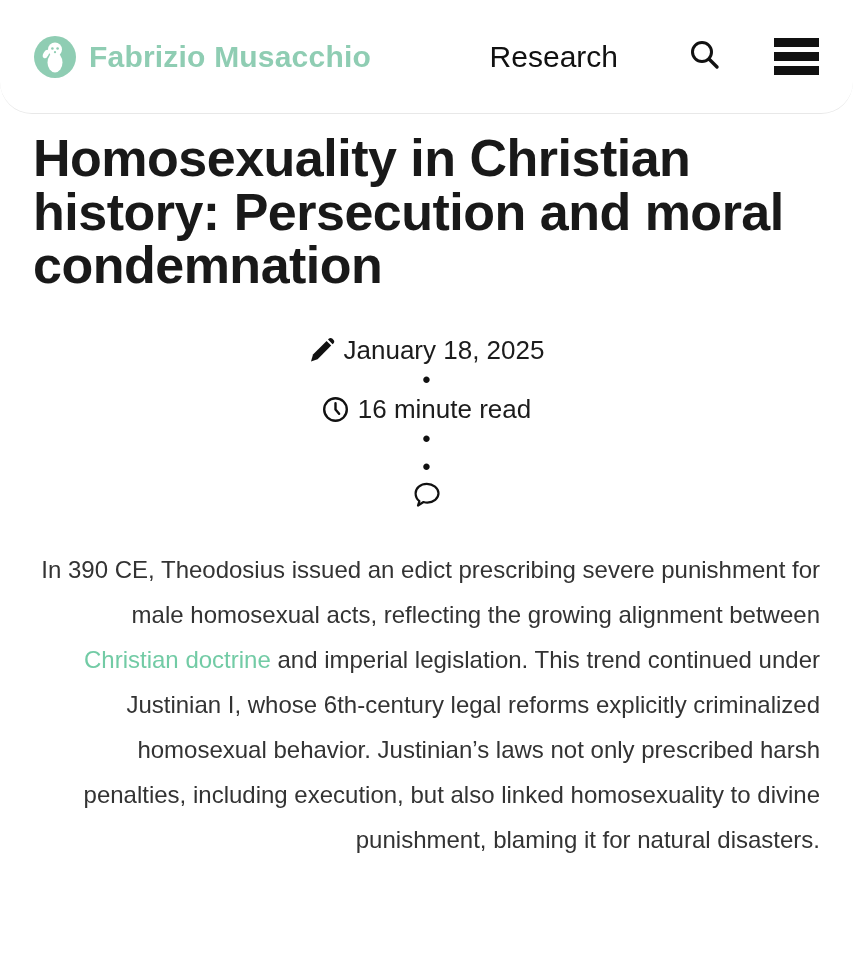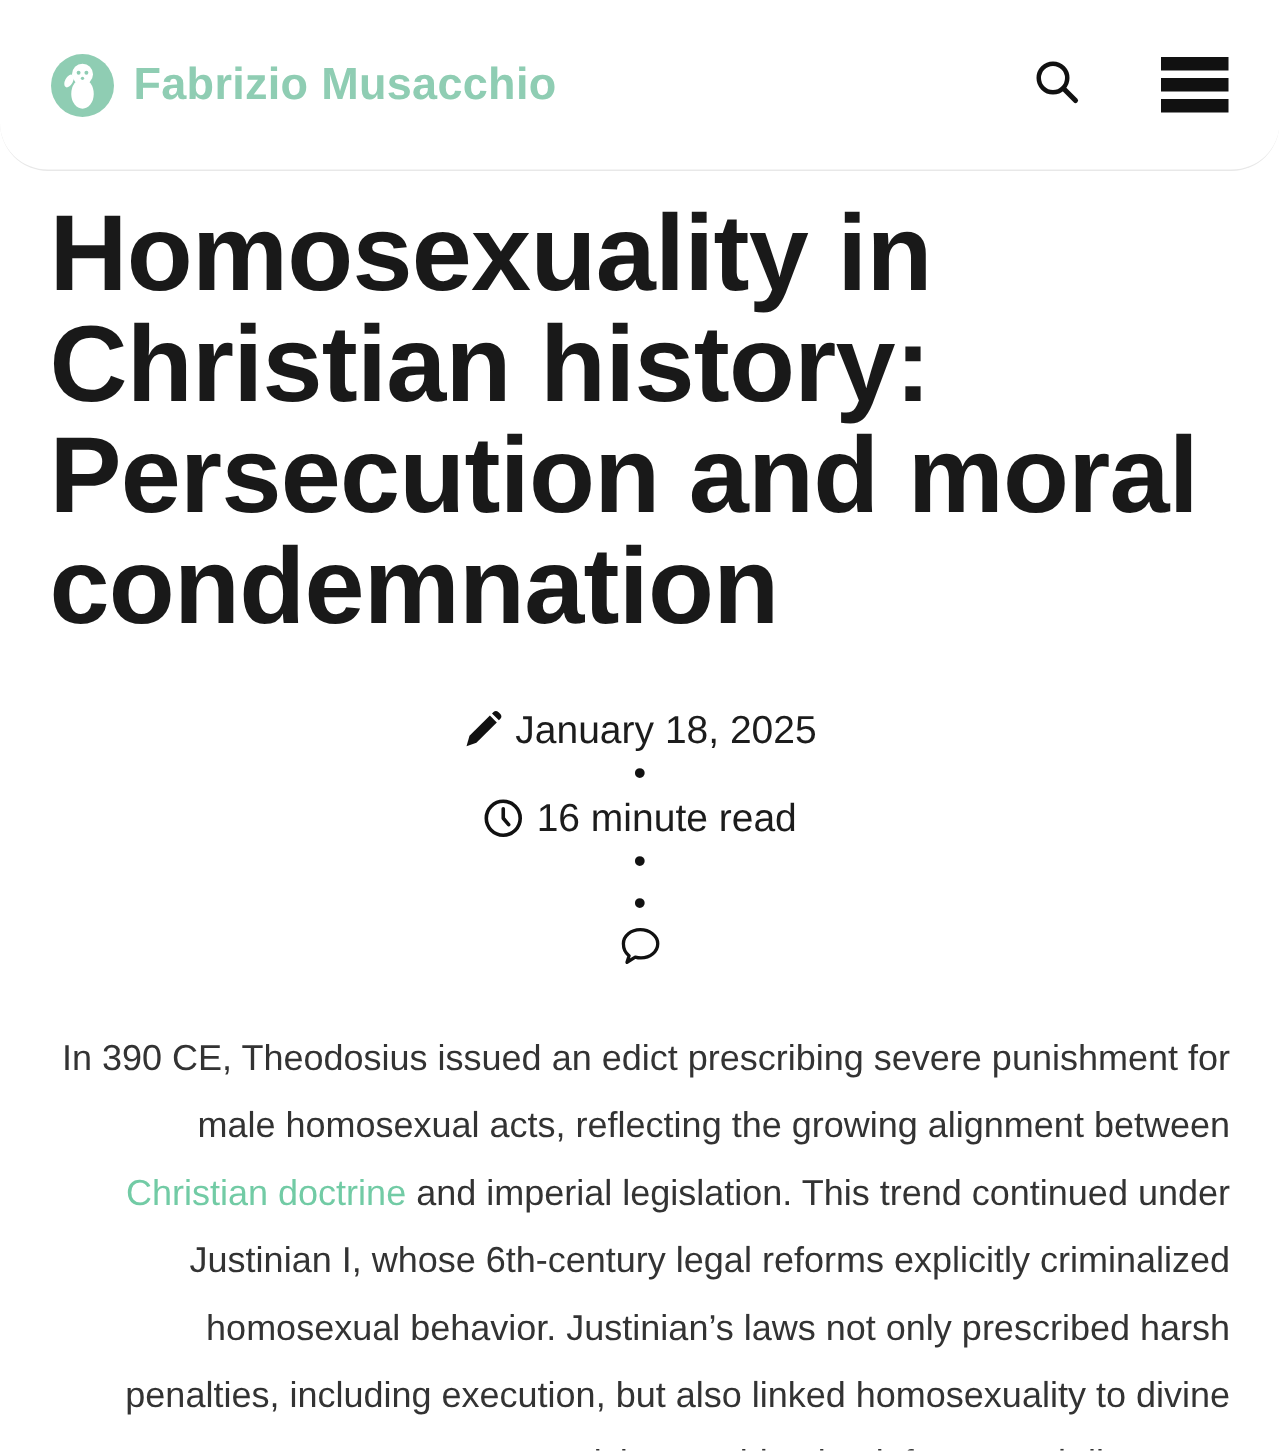--- a/index.html
+++ b/index.html
@@ -54,21 +54,21 @@
     padding: 0;
   }
   .search-btn { margin-left: 70px; }
   .menu-btn { margin-left: 52px; flex-direction: column; gap: 5px; }
   .menu-bar { width: 45px; height: 9px; background: #111111; }
 
   
   .article { padding: 0 33px; }
   .article-title {
     margin-top: 18px;
-    font-size: 72px;
+    font-size: 52px;
     line-height: 1.03;
     font-weight: 700;
     color: #191919;
     letter-spacing: -0.5px;
     max-width: 790px;
   }
   .meta-row {
     margin-top: 42px;
     display: flex;
     align-items: center;
@@ -117,20 +117,21 @@
         <ellipse cx="12" cy="18" rx="2.6" ry="4.6" fill="#ffffff" transform="rotate(28 12 18)"></ellipse>
         <circle cx="18.4" cy="12.5" r="1.3" fill="#8fcdb3"></circle>
         <circle cx="23.6" cy="12.5" r="1.3" fill="#8fcdb3"></circle>
         <circle cx="21" cy="16.2" r="1.1" fill="#8fcdb3"></circle>
       </svg>
     </span>
     <span class="logo-text">Fabrizio Musacchio</span>
   </a>
 
   <div class="header-right">
+    <a class="nav-link">Research</a>
 
     <button class="icon-btn search-btn">
       <span>
         <svg width="34" height="34" viewBox="0 0 34 34" fill="none">
           <circle cx="14" cy="14" r="9.5" stroke="#111111" stroke-width="3"></circle>
           <line x1="21" y1="21" x2="29" y2="29" stroke="#111111" stroke-width="3.4" stroke-linecap="round"></line>
         </svg>
       </span>
     </button>
 

